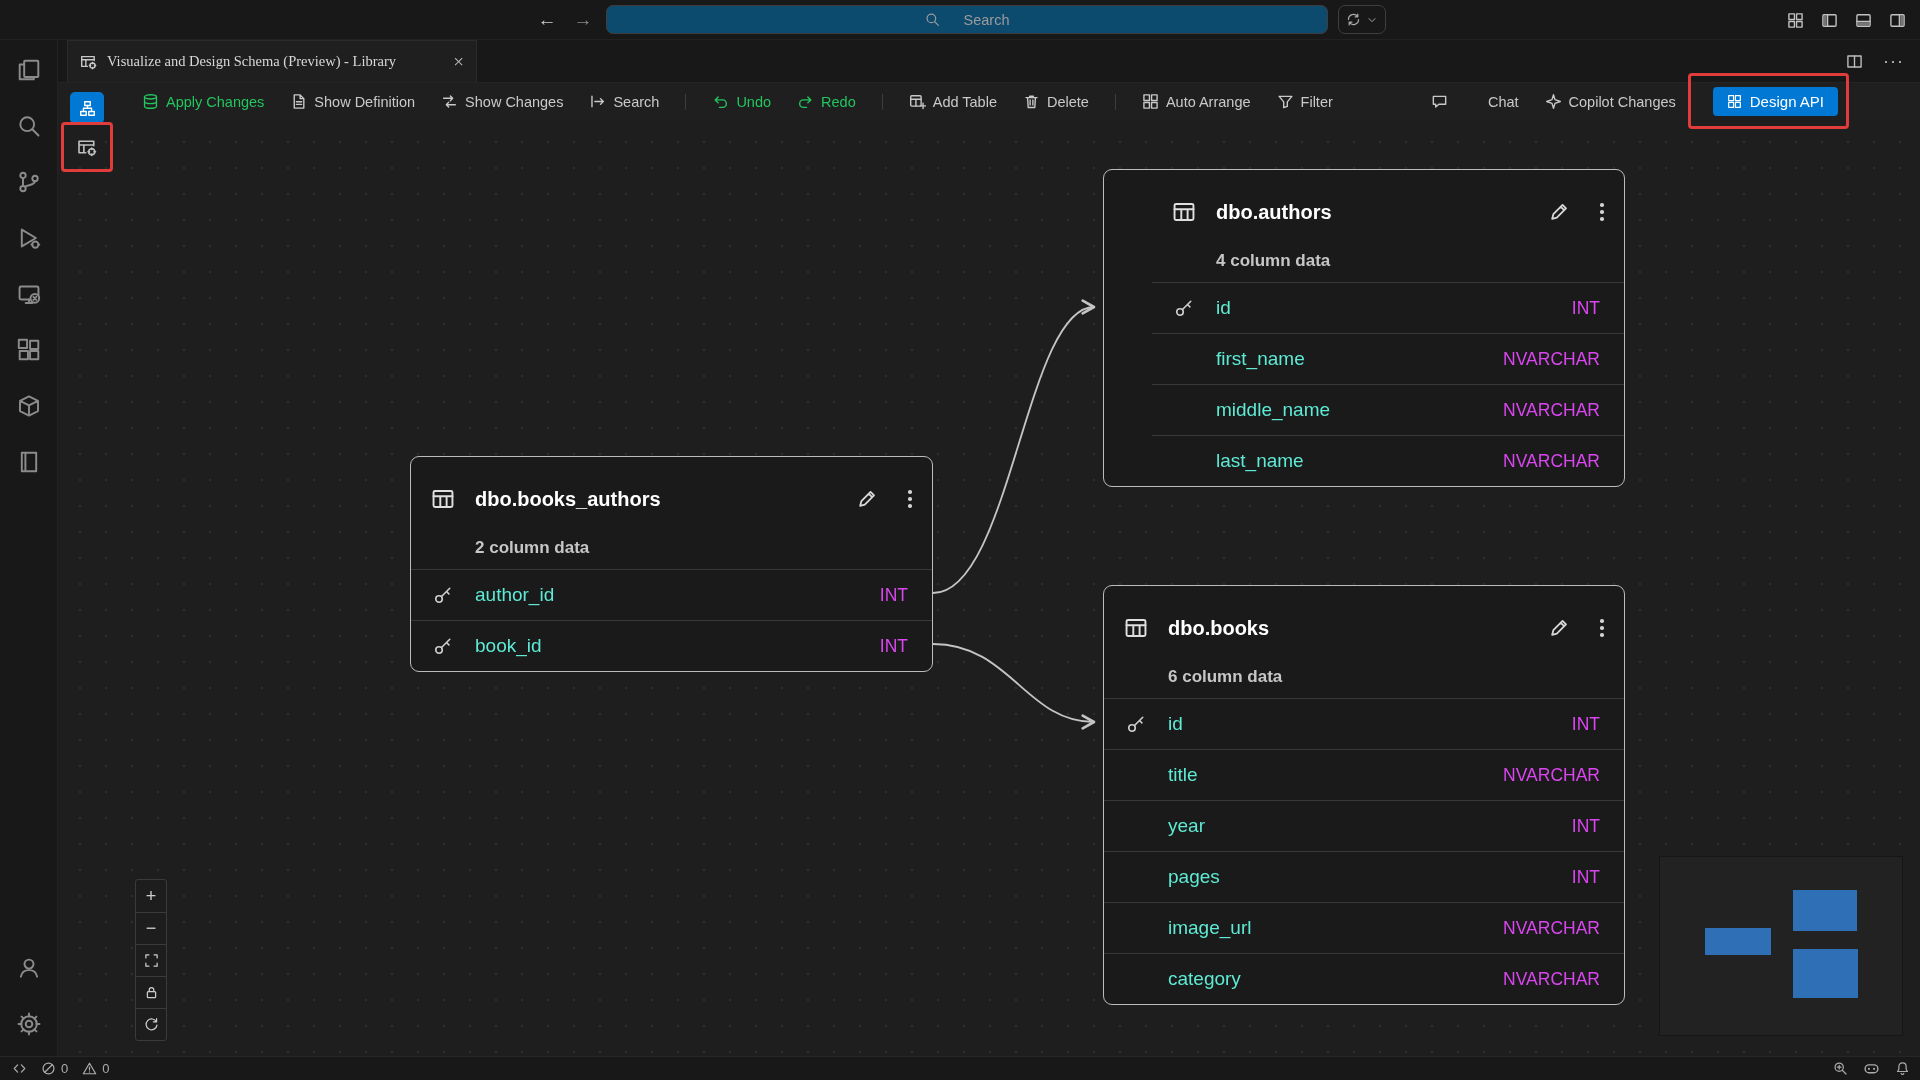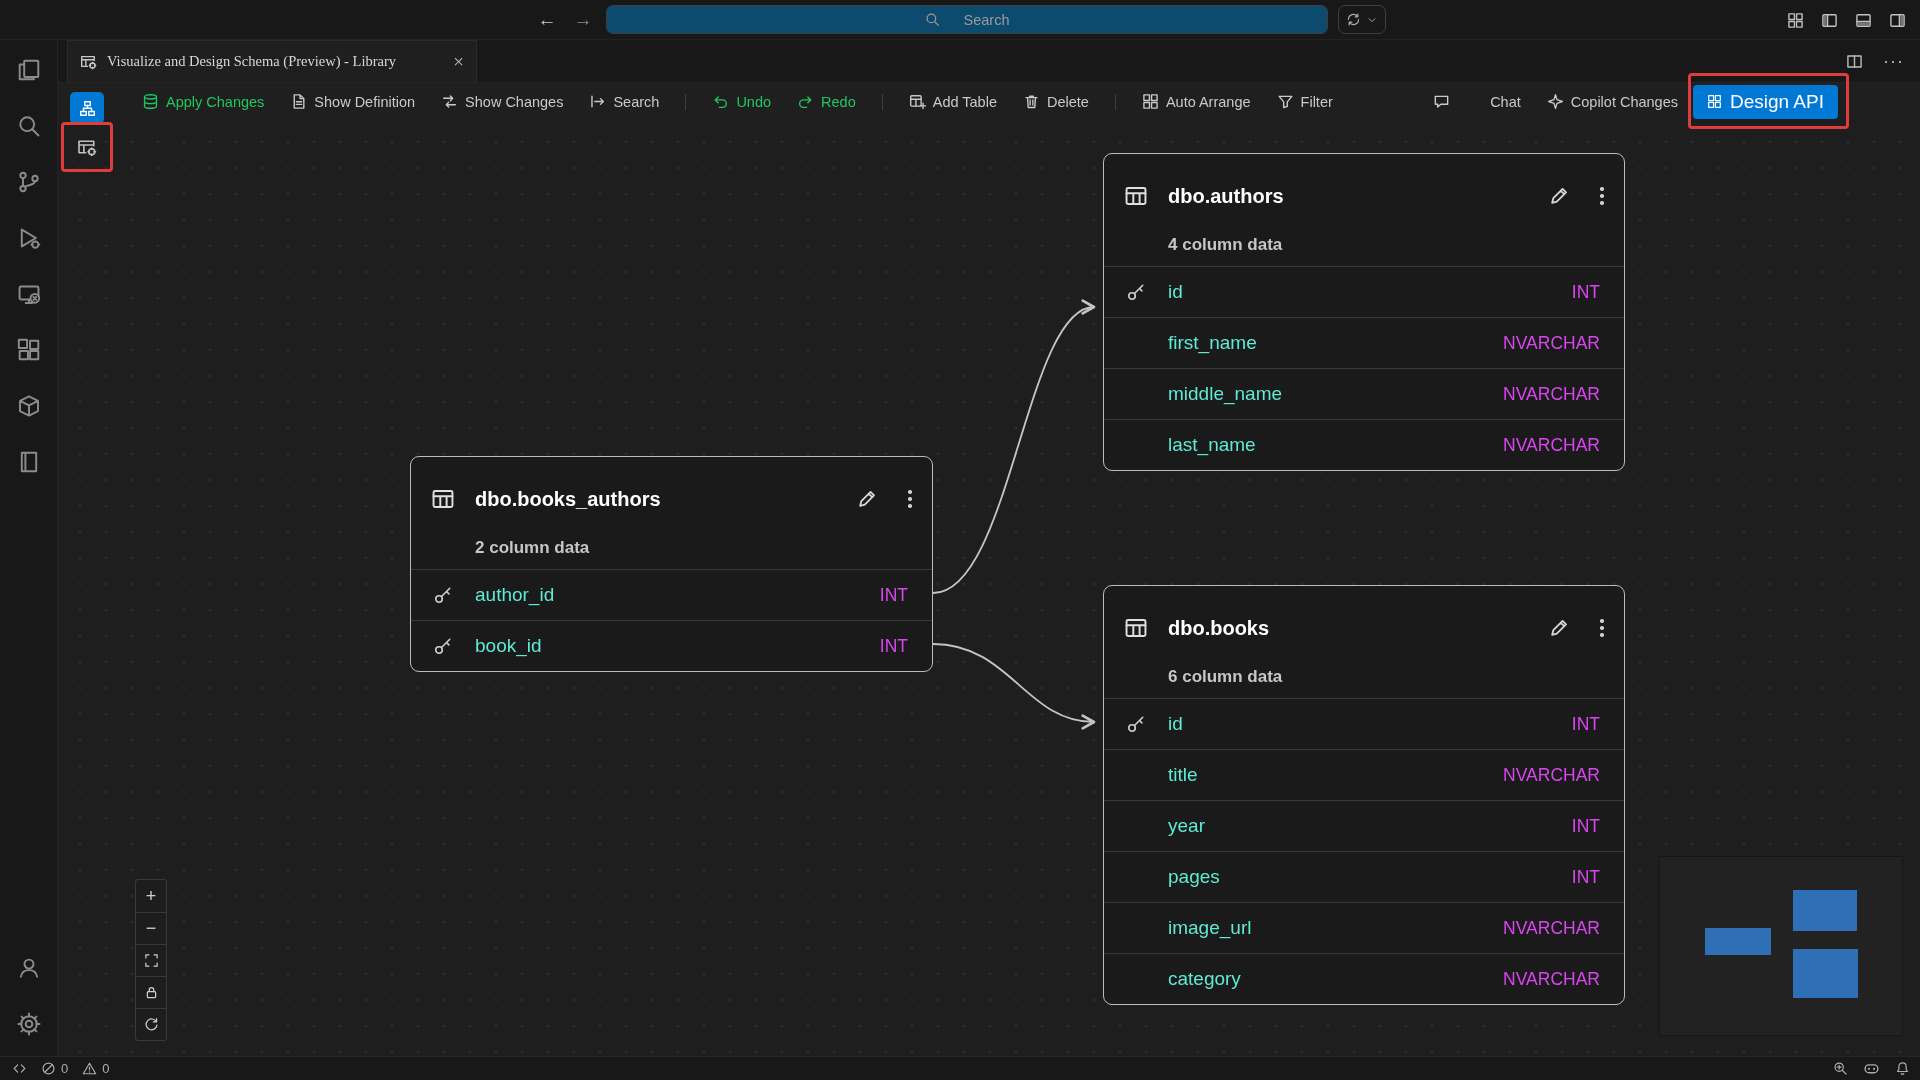--- a/index.html
+++ b/index.html
@@ -41,21 +41,21 @@
   .tab-close { color:#bdbdbd; font-size:19px; line-height:1; }
   .tabbar-right { margin-left:auto; display:flex; align-items:center; gap:20px; padding-right:16px; color:#bdbdbd; }
   .more-dots { font-size:18px; letter-spacing:1px; line-height:0.5; }
 
   
   .ed-toolbar { height:37px; display:flex; align-items:center; padding:0 82px 0 84px; font-size:14.5px; color:#c9c9c9; }
   .tbi { display:flex; align-items:center; gap:7px; margin-right:26px; white-space:nowrap; }
   .tbi.disabled { color:#22c55e; }
   .tb-sep { width:1px; height:16px; background:#3d3d3d; margin-right:26px; }
   .tb-push { margin-left:auto;gap:40px; }
-  .design-btn { background:var(--accent,#0078d4); color:#ffffff; border-radius:4px; padding:6px 14px; display:flex; align-items:center; gap:8px; font-size:19px; }
+  .design-btn { background:var(--accent,#0078d4); color:#ffffff; border-radius:4px; padding:6px 14px; display:flex; align-items:center; gap:8px; font-size:15px; margin-left:22px; }
 
   
   .side-mini { position:absolute; left:12px; top:52px; z-index:6; display:flex; flex-direction:column; gap:7px; align-items:center; width:34px; }
   .mini-blue { width:34px; height:32px; border-radius:5px; background:var(--accent,#0078d4); color:#ffffff; display:flex; align-items:center; justify-content:center; }
   .mini-plain { width:32px; height:32px; border-radius:5px; color:#c0c0c0; display:flex; align-items:center; justify-content:center; }
 
   
   .canvas { position:absolute; left:0; right:0; top:80px; bottom:0;
     background-color:#1e1e1e;
     background-image:radial-gradient(#2d2d2d 1.5px, transparent 1.6px);
@@ -517,21 +517,21 @@
           <span class="row-icon">
               <svg class="ic ic20">
                 <use href="#i-key"></use>
               </svg>
             </span>
           <span class="col-name">book_id</span>
           <span class="col-type">INT</span>
         </div>
       </div>
 
-      <div class="table-card" style="left:1045px; top:33px; width:522px;">
+      <div class="table-card" style="left:1045px; top:49px; width:522px;padding-left:48px;">
         <div class="card-head">
           <svg class="ic ic24">
               <use href="#i-table"></use>
             </svg>
           <span class="card-title">dbo.authors</span>
           <svg class="ic ic22 pencil">
               <use href="#i-pencil"></use>
             </svg>
           <span class="kebab">
               <i></i>

